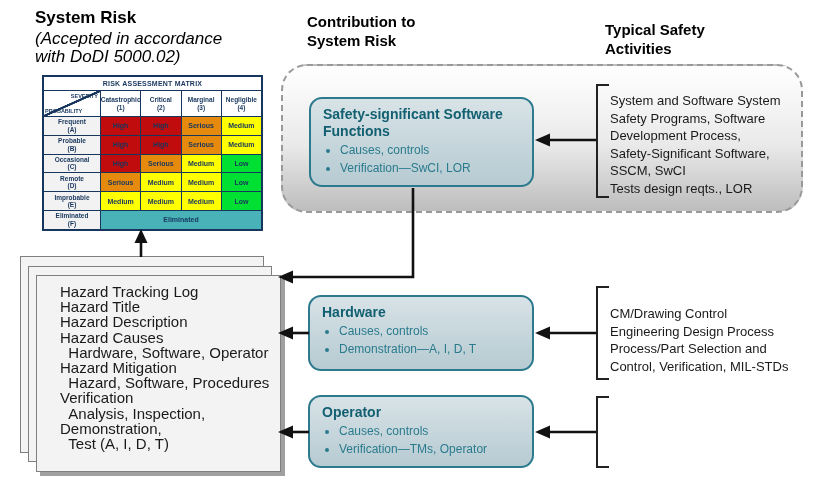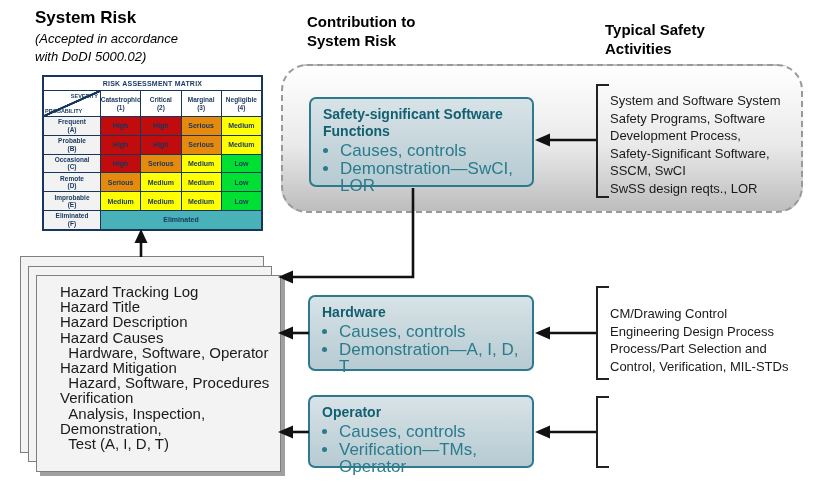--- a/index.html
+++ b/index.html
@@ -3,21 +3,21 @@
 <meta charset="utf-8">
 <style>
   html,body{margin:0;padding:0;background:#fff;}
   #page{
     position:relative;width:826px;height:490px;background:#fff;overflow:hidden;
     font-family:"Liberation Sans","DejaVu Sans",sans-serif;color:#1a1a1a;
   }
   .abs{position:absolute;}
   
   .h-title{font-weight:bold;font-size:17px;line-height:20px;color:#000;white-space:pre-line;}
-  .h-sub{font-style:italic;font-size:13px;line-height:18px;color:#000;white-space:pre-line;}
+  .h-sub{font-style:italic;font-size:17px;line-height:18px;color:#000;white-space:pre-line;}
   .h-mid{font-weight:bold;font-size:15px;line-height:19px;color:#000;white-space:pre-line;}
   
   .matrix{
     left:42px;top:75px;width:221px;height:156px;box-sizing:border-box;
     display:grid;grid-template-columns:56px repeat(4,1fr);
     grid-template-rows:13px 25px repeat(5,1fr) 18px;
     gap:1px;background:#17365d;border:2px solid #17365d;z-index:1;
   }
   .matrix div{display:flex;align-items:center;justify-content:center;text-align:center;
     color:#17365d;font-weight:bold;overflow:hidden;}
@@ -34,27 +34,27 @@
   .mcell{font-size:7px;}
   
   .dashed{
     left:281px;top:64px;width:522px;height:149px;box-sizing:border-box;
     border:2px dashed #999;border-radius:26px;
     background:linear-gradient(180deg,#fdfdfd 6%,#e9e9e9 55%,#bdbdbd 100%);
     z-index:0;
   }
   
   .tealbox{
-    box-sizing:border-box;border:2px solid #2d7a8e;border-radius:7px;
+    box-sizing:border-box;border:2px solid #2d7a8e;border-radius:13px;
     background:linear-gradient(180deg,#d8e3e7 0%,#c3d4da 60%,#b7cbd2 100%);
     padding:7px 12px 4px 12px;z-index:3;
   }
   .tealbox h3{margin:0;font-size:14px;line-height:17px;color:#115f70;font-weight:bold;}
   .tealbox ul{margin:2px 0 0 0;padding-left:17px;}
-  .tealbox li{font-size:17px;line-height:17.5px;color:#2a7b8e;}
+  .tealbox li{font-size:12px;line-height:17.5px;color:#2a7b8e;}
   
   .page-sheet{box-sizing:border-box;background:#f3f3f3;border:1px solid #7f7f7f;z-index:2;}
   .page-front{box-shadow:4px 4px 0 #a0a0a0;}
   .hazard-text{
     left:60px;top:284px;width:220px;z-index:4;
     font-size:15px;line-height:15.2px;color:#1a1a1a;white-space:pre-wrap;
   }
   
   .activity{font-size:13px;line-height:17.5px;color:#1a1a1a;white-space:pre-line;z-index:2;}
   .bracket{box-sizing:border-box;width:13px;border:2px solid #222;border-right:none;z-index:2;}
@@ -137,21 +137,21 @@
 Hazard Mitigation
   Hazard, Software, Procedures
 Verification
   Analysis, Inspection, Demonstration,
   Test (A, I, D, T)</div>
 
   <div class="abs tealbox" style="left:309px;top:97px;width:225px;height:90px;">
     <h3>Safety-significant Software Functions</h3>
     <ul>
       <li>Causes, controls</li>
-      <li>Demonstration—SwCI, LOR</li>
+      <li>Verification—SwCI, LOR</li>
     </ul>
   </div>
 
   <div class="abs tealbox" style="left:308px;top:295px;width:226px;height:76px;">
     <h3>Hardware</h3>
     <ul>
       <li>Causes, controls</li>
       <li>Demonstration—A, I, D, T</li>
     </ul>
   </div>
@@ -163,21 +163,21 @@
       <li>Verification—TMs, Operator</li>
     </ul>
   </div>
 
   <div class="abs bracket" style="left:596px;top:84px;height:114px;"></div>
   <div class="abs activity" style="left:610px;top:92px;width:195px;">System and Software System
 Safety Programs, Software
 Development Process,
 Safety-Significant Software,
 SSCM, SwCI
-SwSS design reqts., LOR</div>
+Tests design reqts., LOR</div>
 
   <div class="abs bracket" style="left:596px;top:286px;height:94px;"></div>
   <div class="abs activity" style="left:610px;top:305px;width:200px;">CM/Drawing Control
 Engineering Design Process
 Process/Part Selection and
 Control, Verification, MIL-STDs</div>
 
   <div class="abs bracket" style="left:596px;top:396px;height:72px;"></div>
 
   <svg id="arrows" width="826" height="490" viewBox="0 0 826 490">

